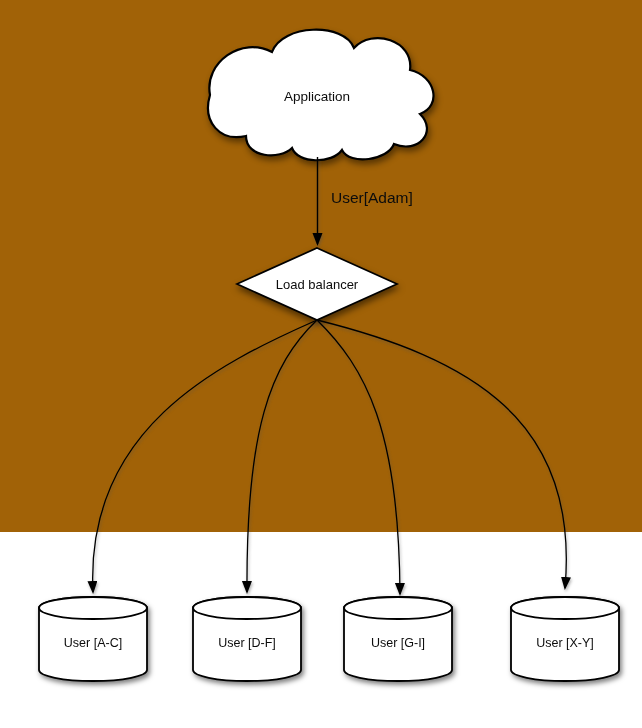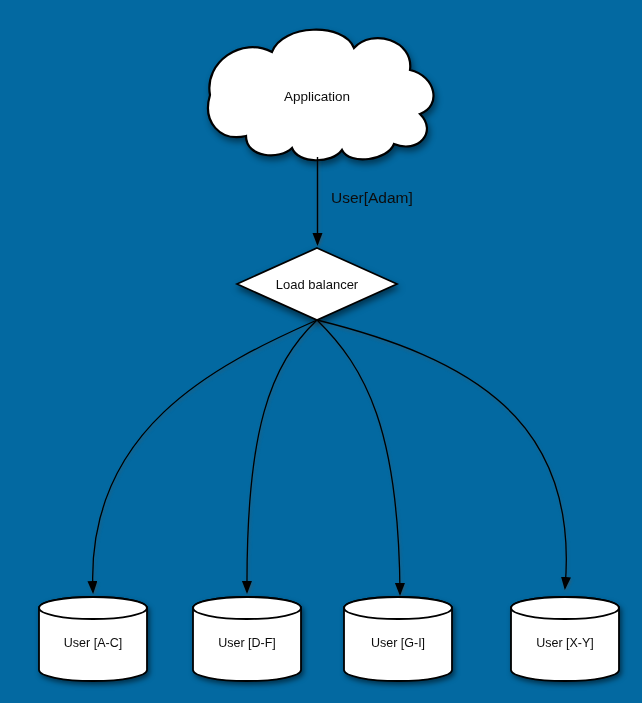--- a/index.html
+++ b/index.html
@@ -6,22 +6,22 @@
     margin: 0;
     padding: 0;
     width: 642px;
     height: 728px;
     background: #ffffff;
     overflow: hidden;
   }
   .stage {
     position: relative;
     width: 642px;
-    height: 703px;
-    background: #0369a1;
+    height: 532px;
+    background: #a16207;
   }
   svg { display: block; }
   text {
     font-family: "Liberation Sans", "DejaVu Sans", sans-serif;
     fill: #0c0c0c;
   }
   .label-app { font-size: 13.5px; }
   .label-edge { font-size: 15.5px; }
   .label-diamond { font-size: 13px; }
   .label-shard { font-size: 12.5px; }

